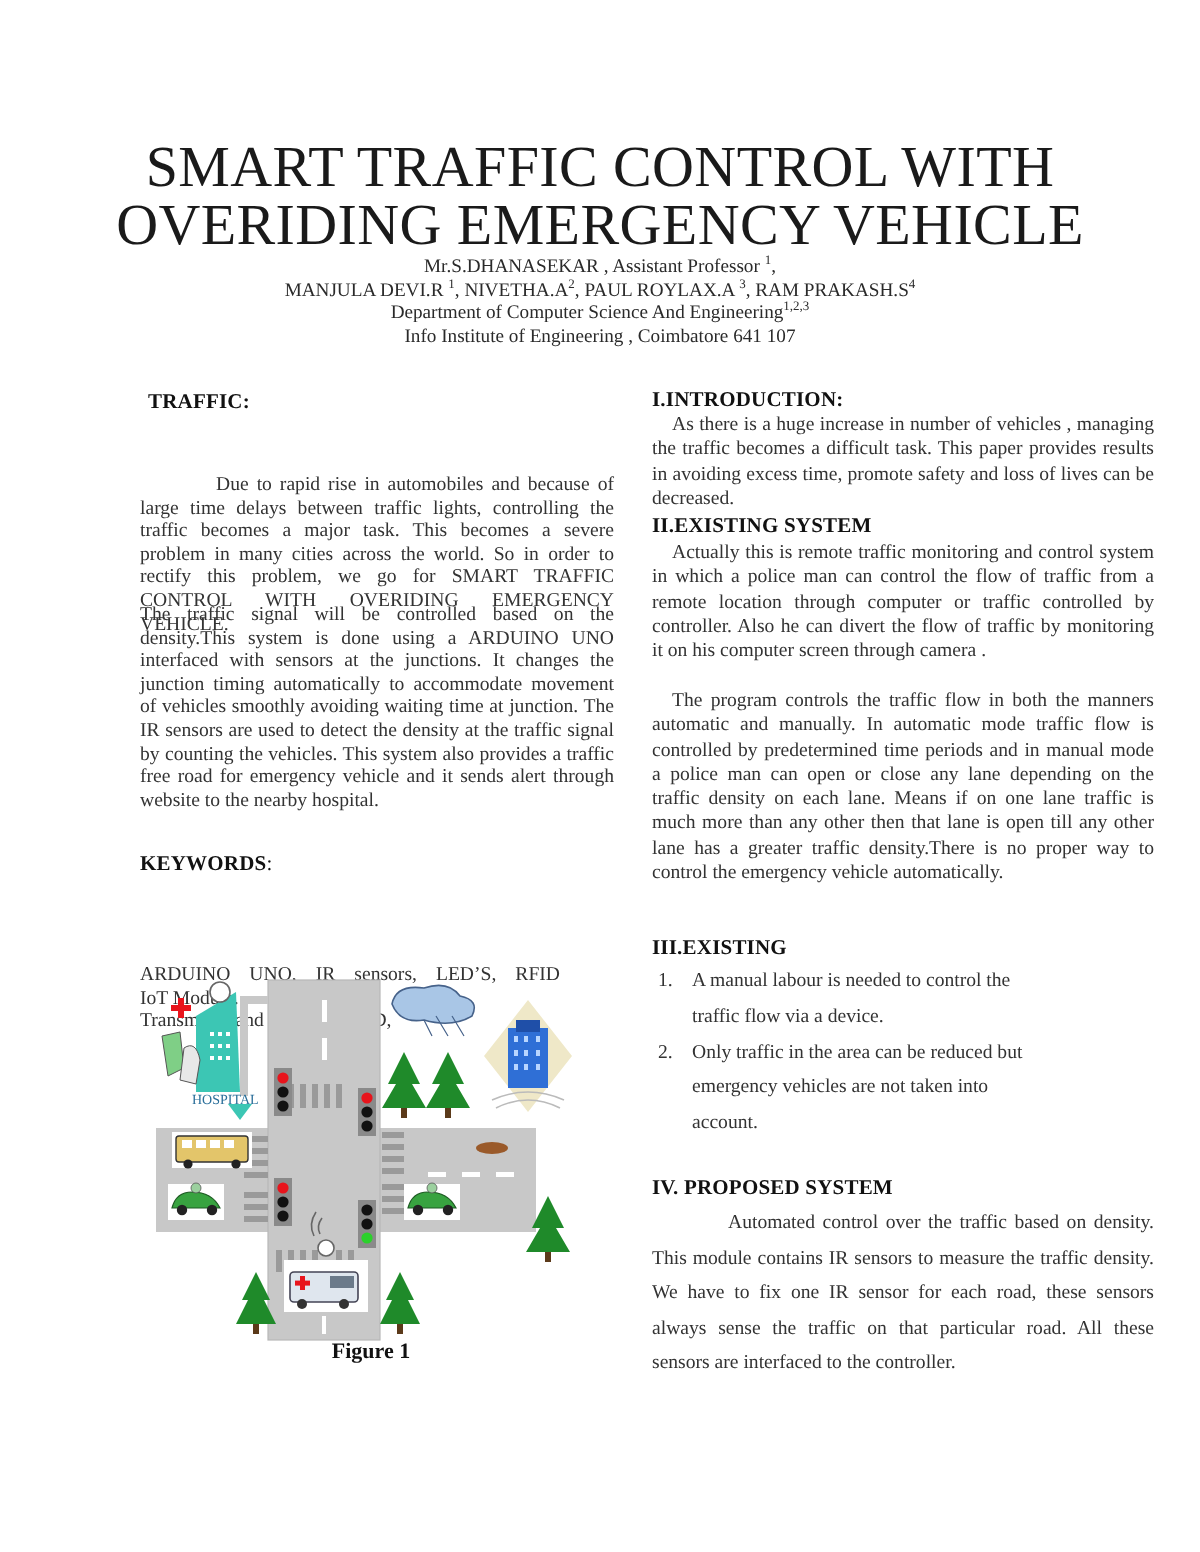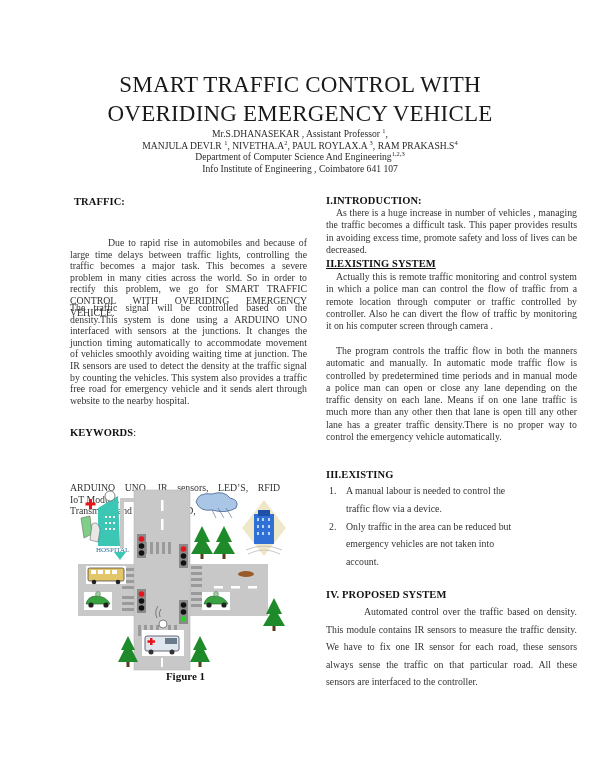--- a/index.html
+++ b/index.html
@@ -5,21 +5,21 @@
     html, body { margin: 0; padding: 0; background: #ffffff; }
     body {
       width: 600px; height: 776px; position: relative; overflow: hidden;
       font-family: "Liberation Serif", "DejaVu Serif", serif;
       color: #2b2b2b;
     }
     .page { position: absolute; left: 0; top: 0; width: 600px; height: 776px; }
 
     .title {
       position: absolute; left: 0; top: 70px; width: 600px; text-align: center;
-      font-size: 23px; line-height: 29px; color: #1a1a1a; letter-spacing: 0.2px;
+      font-size: 29px; line-height: 29px; color: #1a1a1a; letter-spacing: 0.2px;
     }
     .authors {
       position: absolute; left: 0; top: 128px; width: 600px; text-align: center;
       font-size: 9.6px; line-height: 11.5px; color: #2a2a2a;
     }
     .authors sup { font-size: 6.5px; vertical-align: 4px; line-height: 0; }
 
     .h {
       position: absolute; font-weight: bold; font-size: 10.5px; color: #111;
       letter-spacing: 0.1px;
@@ -259,21 +259,21 @@
       </g>
 
       <ellipse cx="168" cy="86" rx="8" ry="3" fill="#9a5a2a"></ellipse>
     </svg>
   </div>
   <div class="fig-caption">Figure 1</div>
 
   <div class="h" style="left:326px; top:195px;">I.INTRODUCTION:</div>
   <div class="p wide indent-small" style="left:326px; top:207px; width:251px; line-height:12.3px;">As there is a huge increase in number of vehicles , managing the traffic becomes a difficult task. This paper provides results in avoiding excess time, promote safety and loss of lives can be decreased.</div>
 
-  <div class="h" style="left:326px; top:258px;text-decoration:underline;">II.EXISTING SYSTEM</div>
+  <div class="h" style="left:326px; top:258px;">II.EXISTING SYSTEM</div>
   <div class="p indent-small" style="left:326px; top:271px; width:251px; line-height:12.3px;">Actually this is remote traffic monitoring and control system in which a police man can control the flow of traffic from a remote location through computer or traffic controlled by controller. Also he can divert the flow of traffic by monitoring it on his computer screen through camera .</div>
   <div class="p indent-small" style="left:326px; top:345px; width:251px; line-height:12.3px;">The program controls the traffic flow in both the manners automatic and manually. In automatic mode traffic flow is controlled by predetermined time periods and in manual mode a police man can open or close any lane depending on the traffic density on each lane. Means if on one lane traffic is much more than any other then that lane is open till any other lane has a greater traffic density.There is no proper way to control the emergency vehicle automatically.</div>
 
   <div class="h" style="left:326px; top:469px;">III.EXISTING</div>
   <ol class="list" style="left:326px; top:482px; width:200px;">
     <li><span class="num">1.</span><span>A manual labour is needed to control the traffic flow via a device.</span></li>
     <li><span class="num">2.</span><span>Only traffic in the area can be reduced but emergency vehicles are not taken into account.</span></li>
   </ol>
 
   <div class="h" style="left:326px; top:589px;text-align:right;">IV. PROPOSED SYSTEM</div>

